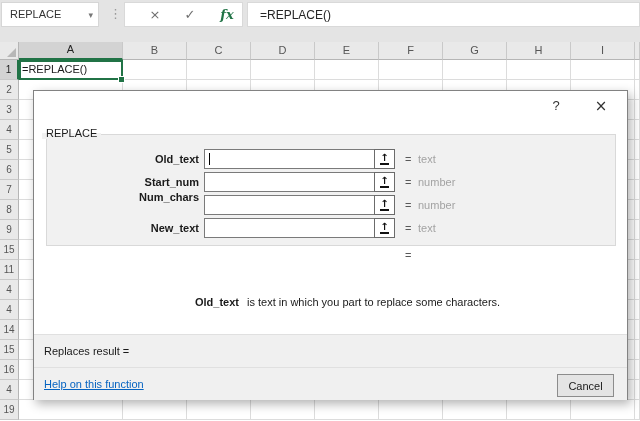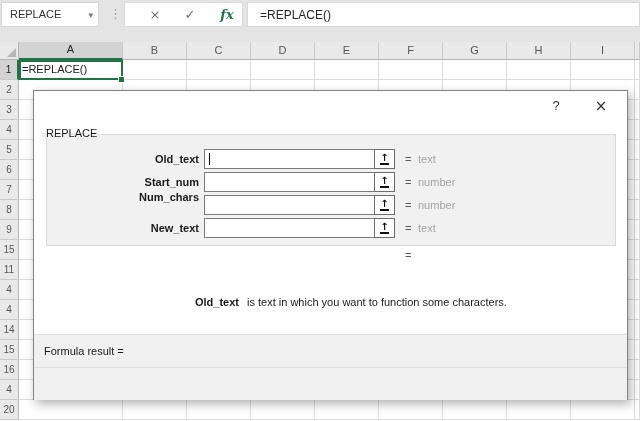--- a/index.html
+++ b/index.html
@@ -304,21 +304,21 @@
       <div class="cell" style="left: 19px; top: 338px; width: 104px; height: 20px;"></div>
       <div class="cell" style="left: 123px; top: 338px; width: 64px; height: 20px;"></div>
       <div class="cell" style="left: 187px; top: 338px; width: 64px; height: 20px;"></div>
       <div class="cell" style="left: 251px; top: 338px; width: 64px; height: 20px;"></div>
       <div class="cell" style="left: 315px; top: 338px; width: 64px; height: 20px;"></div>
       <div class="cell" style="left: 379px; top: 338px; width: 64px; height: 20px;"></div>
       <div class="cell" style="left: 443px; top: 338px; width: 64px; height: 20px;"></div>
       <div class="cell" style="left: 507px; top: 338px; width: 64px; height: 20px;"></div>
       <div class="cell" style="left: 571px; top: 338px; width: 64px; height: 20px;"></div>
       <div class="cell" style="left: 635px; top: 338px; width: 5px; height: 20px;"></div>
-      <div class="rowhead" style="left: 0px; top: 358px; width: 19px; height: 20px;">20</div>
+      <div class="rowhead" style="left: 0px; top: 358px; width: 19px; height: 20px;">19</div>
       <div class="cell" style="left: 19px; top: 358px; width: 104px; height: 20px;"></div>
       <div class="cell" style="left: 123px; top: 358px; width: 64px; height: 20px;"></div>
       <div class="cell" style="left: 187px; top: 358px; width: 64px; height: 20px;"></div>
       <div class="cell" style="left: 251px; top: 358px; width: 64px; height: 20px;"></div>
       <div class="cell" style="left: 315px; top: 358px; width: 64px; height: 20px;"></div>
       <div class="cell" style="left: 379px; top: 358px; width: 64px; height: 20px;"></div>
       <div class="cell" style="left: 443px; top: 358px; width: 64px; height: 20px;"></div>
       <div class="cell" style="left: 507px; top: 358px; width: 64px; height: 20px;"></div>
       <div class="cell" style="left: 571px; top: 358px; width: 64px; height: 20px;"></div>
       <div class="cell" style="left: 635px; top: 358px; width: 5px; height: 20px;"></div>
@@ -372,21 +372,23 @@
             <span class="rs-arrow">↑</span>
             <div class="rs-bar"></div>
           </div>
         </div>
         <div class="feq" style="top: 127px;">=</div>
         <div class="fhint" style="top: 127px;">text</div>
       </div>
 
     <div class="std-eq">=</div>
     <div class="desc2">
-      <span class="term">Old_text</span><span>is text in which you want to function some characters.</span>
+      <span class="term">Old_text</span><span>is text in which you part to replace some characters.</span>
     </div>
 
     <div class="dlg-bottom">
-      <div class="formula-result">Formula result =</div>
+      <div class="formula-result">Replaces result =</div>
       <div class="bottom-divider"></div>
+      <a class="help-link">Help on this function</a>
+      <button class="cancel-btn">Cancel</button>
     </div>
   </div>
 </div>
 
 </body></html>

